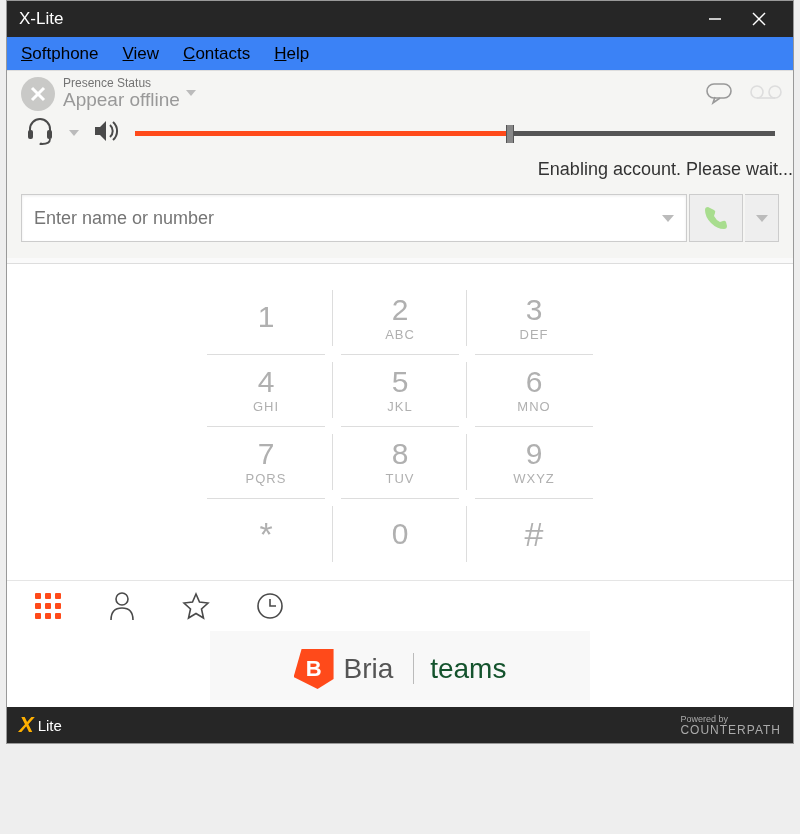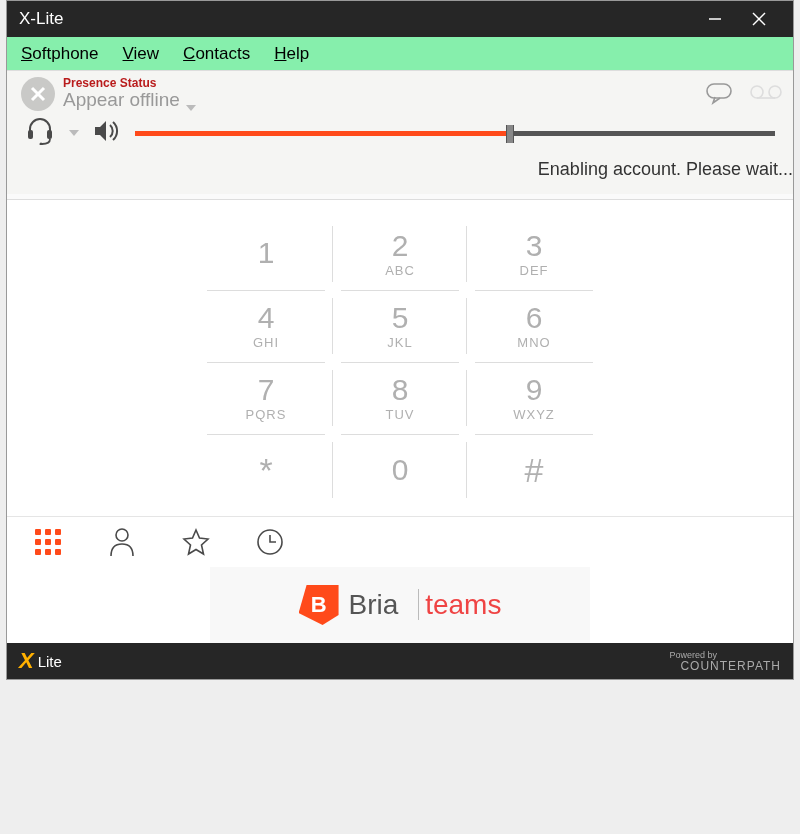--- a/index.html
+++ b/index.html
@@ -1,28 +1,28 @@
 <!DOCTYPE html>
 <html><head>
 <meta charset="utf-8">
 <style>
   * { box-sizing: border-box; margin: 0; padding: 0; font-family: "Segoe UI", Tahoma, sans-serif; }
   body { width: 800px; height: 834px; background: #eee; overflow: hidden; }
   .window { width: 788px; margin-left: 6px; background: #f5f5f3; border: 1px solid #999; }
   .titlebar { height: 36px; background: #262626; color: #fff; display: flex; align-items: center; padding: 0 12px; }
   .title { font-size: 17px; flex: 1; }
   .winbtn { width: 44px; height: 36px; display: flex; align-items: center; justify-content: center; cursor: pointer; }
-  .menubar { height: 34px; display: flex; align-items: center; gap: 24px; padding: 0 14px; background: #86efac; border-bottom: 1px solid #ddd; }
+  .menubar { height: 34px; display: flex; align-items: center; gap: 24px; padding: 0 14px; background: #3b82f6; border-bottom: 1px solid #ddd; }
   .menuitem { font-size: 17px; cursor: pointer; }
   .menuitem .u { text-decoration: underline; }
   .presencebar { display: flex; align-items: center; padding: 6px 14px 0; }
   .x-circle { width: 34px; height: 34px; border-radius: 50%; background: #c9c9c7; display: flex; align-items: center; justify-content: center; color: #fff; font-weight: bold; font-size: 20px; margin-right: 8px; }
   .presence-block { display: flex; flex-direction: column; line-height: 1.1; }
-  .presence-lbl { font-size: 12px; color: #b91c1c; font-weight: bold; }
-  .presence-val { font-size: 19px; color: #999; display: flex; align-items: flex-end; gap: 6px; }
+  .presence-lbl { font-size: 12px; color: #737373; }
+  .presence-val { font-size: 19px; color: #999; display: flex; align-items: flex-start; gap: 6px; }
   .chevron-down { width: 0; height: 0; border-left: 5px solid transparent; border-right: 5px solid transparent; border-top: 6px solid #bbb; }
   .rightico { margin-left: auto; display: flex; align-items: center; gap: 14px; }
   .chat-ico, .vm-ico { width: 30px; height: 24px; color: #999; }
   .volrow { display: flex; align-items: center; gap: 14px; padding: 6px 18px 0; }
   .headset, .spk { color: #4a4a4a; }
   .slider { flex: 1; height: 20px; position: relative; }
   .track-full { position: absolute; top: 8px; left: 0; right: 0; height: 5px; background: #555; }
   .track-fill { position: absolute; top: 8px; left: 0; width: 58%; height: 5px; background: #ff4a1a; }
   .thumb { position: absolute; top: 2px; left: 58%; width: 8px; height: 18px; background: #888; border-left: 1px solid #555; border-right: 1px solid #555; cursor: pointer; }
   .status { text-align: right; font-size: 18px; color: #333; padding: 10px 0 14px; }
@@ -42,26 +42,26 @@
   .key:nth-child(3n+1)::after, .key:nth-child(3n+2)::after { content: ""; position: absolute; right: 0; top: 8px; bottom: 8px; width: 1px; background: #ddd; }
   .key:nth-child(n+4)::before { content: ""; position: absolute; left: 8px; right: 8px; top: 0; height: 1px; background: #ddd; }
   .tabbar { display: flex; align-items: center; gap: 44px; padding: 10px 26px; border-top: 1px solid #e5e5e5; }
   .tabico { width: 30px; height: 30px; display: flex; align-items: center; justify-content: center; cursor: pointer; }
   .grid9 { display: grid; grid-template-columns: repeat(3, 6px); grid-template-rows: repeat(3, 6px); gap: 4px; }
   .grid9 span { width: 6px; height: 6px; background: #ff4a1a; border-radius: 1px; }
   .ad { display: flex; align-items: center; justify-content: center; height: 76px; background: #f8f8f8; margin: 0 auto; width: 380px; }
   .bria-logo { display: flex; align-items: center; gap: 10px; }
   .bria-b { width: 40px; height: 40px; background: #ff4a1a; color: #fff; display: flex; align-items: center; justify-content: center; font-weight: bold; font-size: 22px; clip-path: polygon(20% 0, 100% 0, 100% 75%, 60% 100%, 0 70%); }
   .bria-t { font-size: 28px; color: #555; }
-  .bria-t .teams { color: #ef4444; border-left: 1px solid #bbb; padding-left: 6px; margin-left: 12px; }
+  .bria-t .teams { color: #14532d; border-left: 1px solid #bbb; padding-left: 16px; margin-left: 12px; }
   .footer { height: 36px; background: #262626; color: #fff; display: flex; align-items: center; padding: 0 12px; }
   .xlite-logo { display: flex; align-items: center; gap: 4px; font-size: 15px; }
   .xlite-x { color: #ffb000; font-weight: bold; font-size: 22px; font-style: italic; }
   .cp { margin-left: auto; font-size: 9px; color: #aaa; text-align: left; line-height: 1; }
-  .cp .big { font-size: 12px; letter-spacing: 1px; margin-left: 11px; }
+  .cp .big { font-size: 12px; letter-spacing: 1px; }
 </style>
 </head>
 <body>
 
 <div class="window">
 
   <div class="titlebar">
     <div class="title">X-Lite</div>
     <div class="winbtn">
       <svg width="14" height="14">
@@ -134,20 +134,34 @@
     </span>
     <div class="slider">
       <div class="track-full"></div>
       <div class="track-fill"></div>
       <div class="thumb"></div>
     </div>
   </div>
 
   <div class="status">Enabling account. Please wait...</div>
 
+  <div class="searchrow">
+    <div class="searchbox">
+      <input type="text" placeholder="Enter name or number" style="">
+      <span class="dd"></span>
+    </div>
+    <div class="callbtn">
+      <svg width="30" height="30" viewBox="0 0 30 30">
+          <path d="M7 4 q-3 0 -3 3 q0 7 6 13 q6 6 13 6 q3 0 3 -3 l-1 -4 q-1 -2 -3 -1 l-3 1 q-4 -2 -6 -6 l1 -3 q1 -2 -1 -3 z" fill="#a8dd8e"></path>
+        </svg>
+    </div>
+    <div class="callmore">
+      <span class="dd"></span>
+    </div>
+  </div>
 
   <div class="mainpanel">
     <div class="dialtop"></div>
     <div class="dialpad">
       <div class="key">
           <span class="n">1</span>
           <span class="l"></span>
         </div>
       <div class="key">
           <span class="n">2</span>

